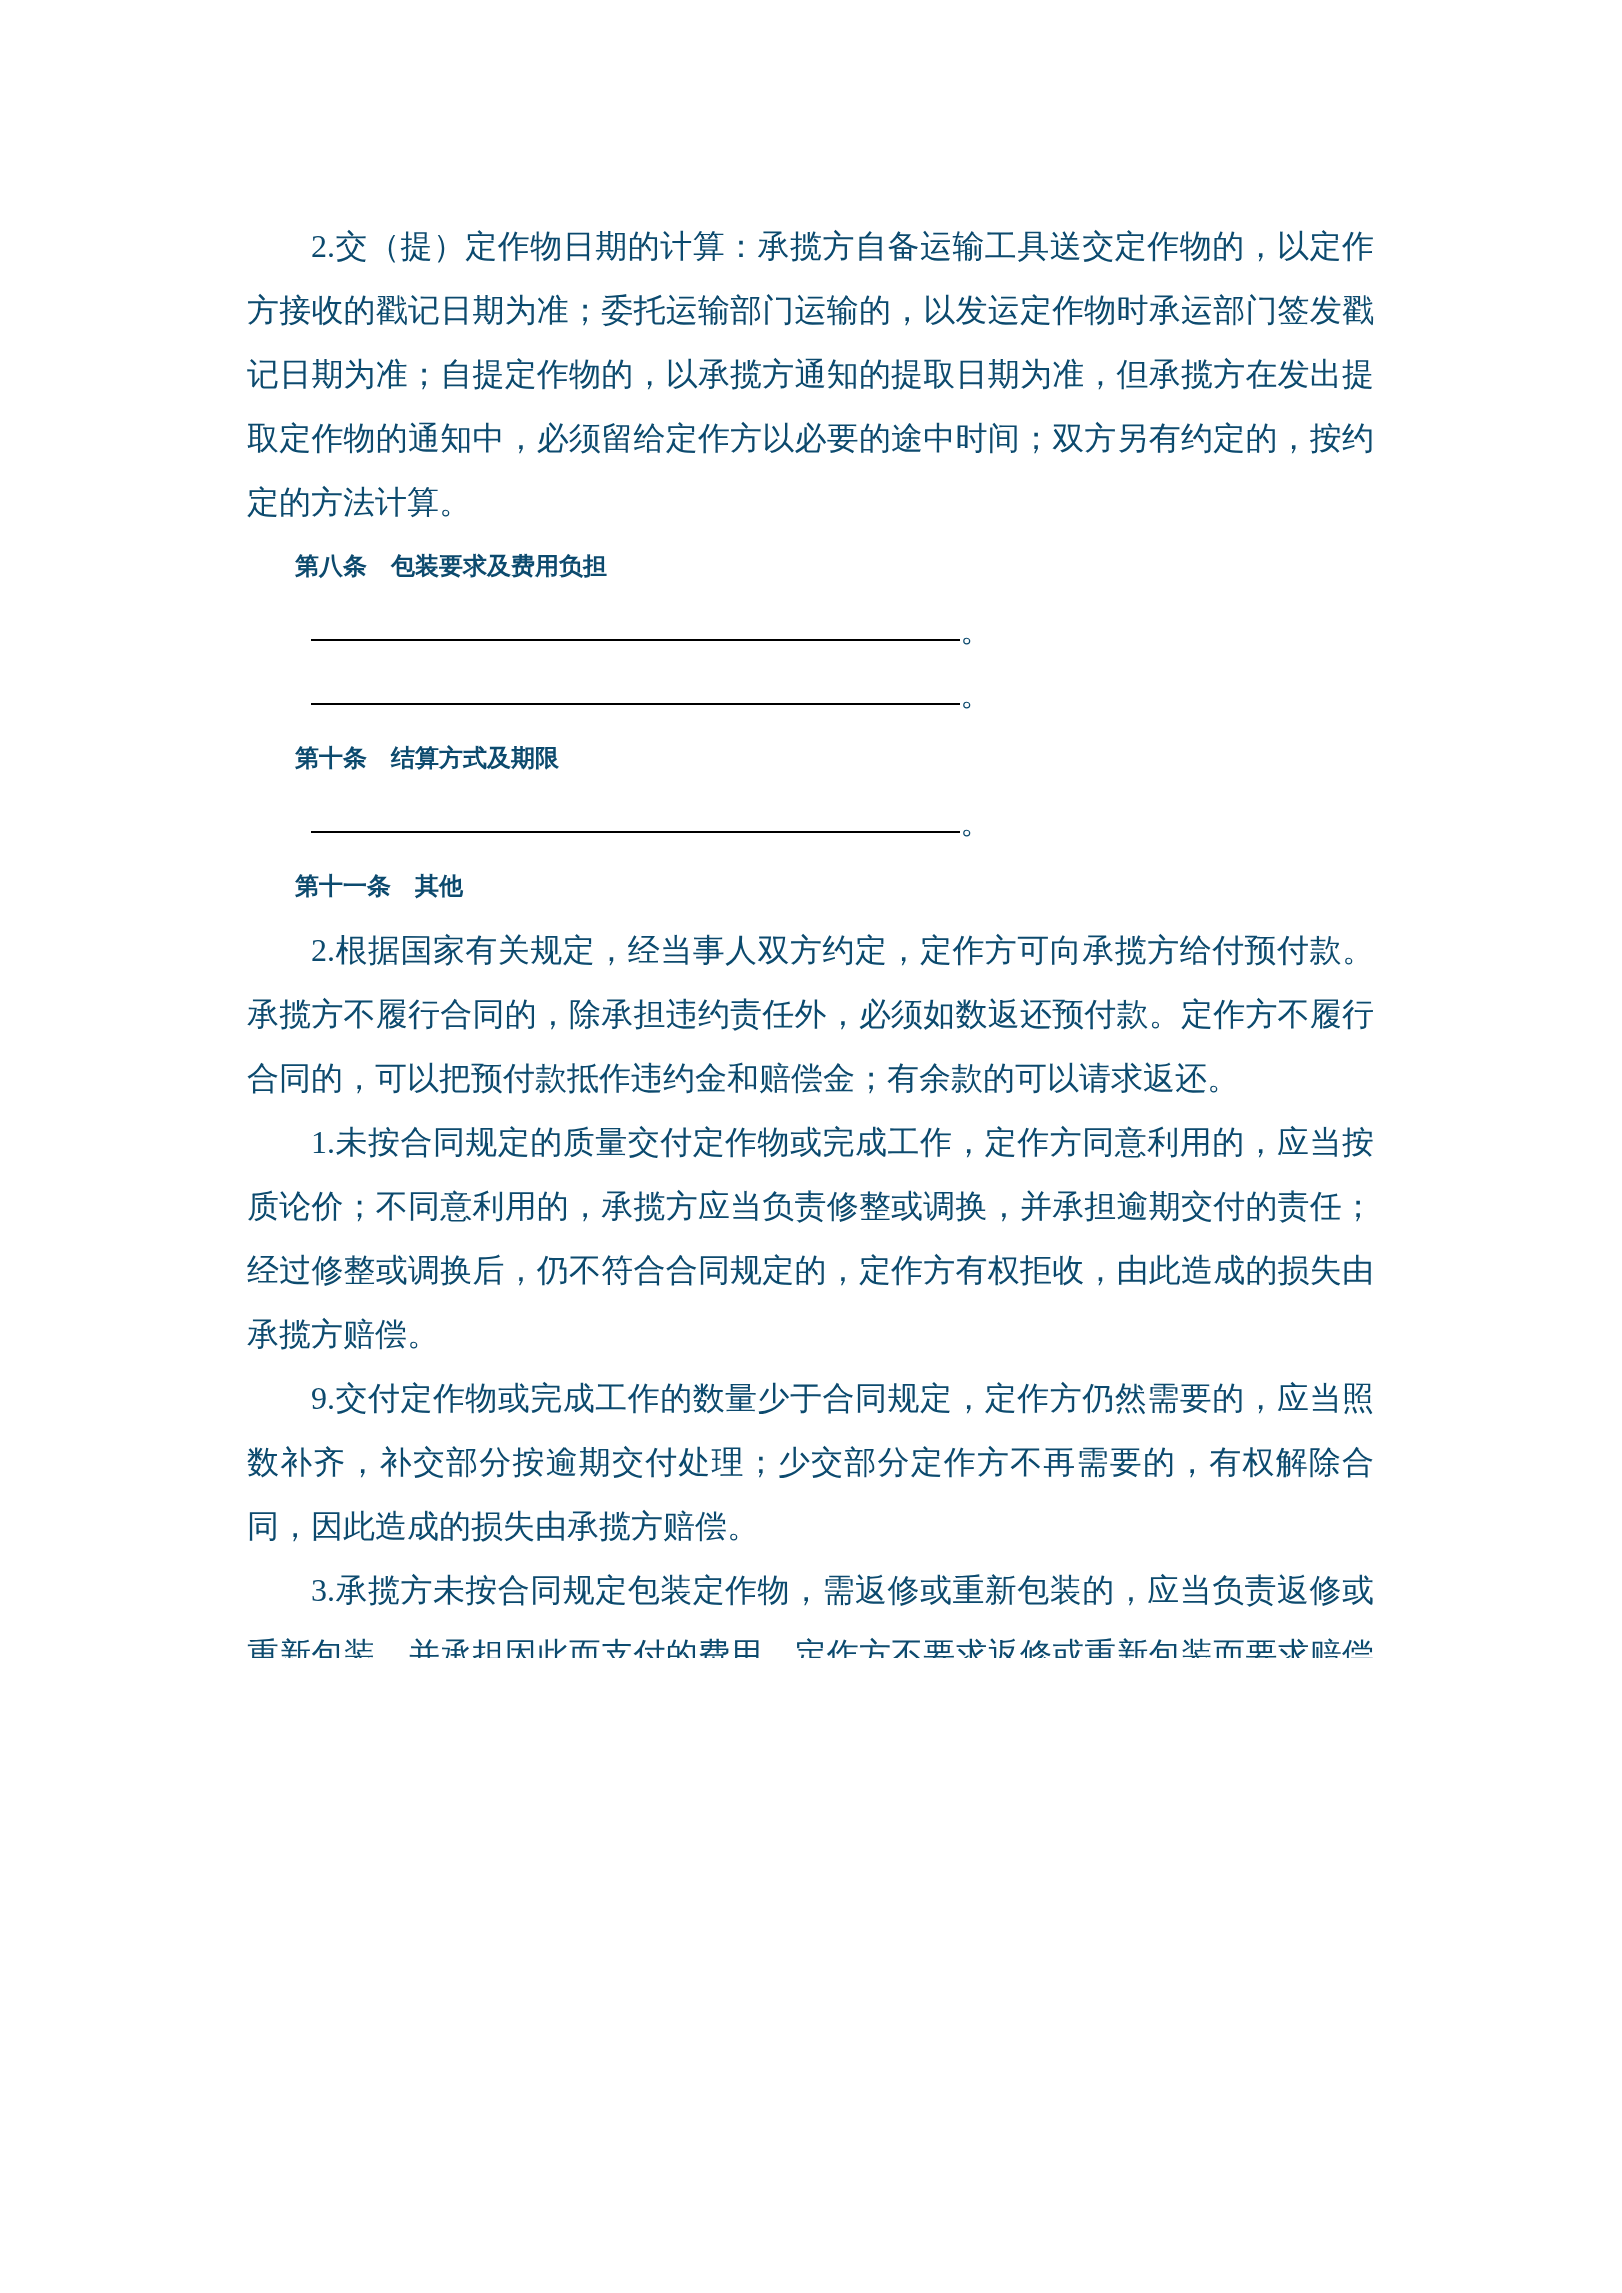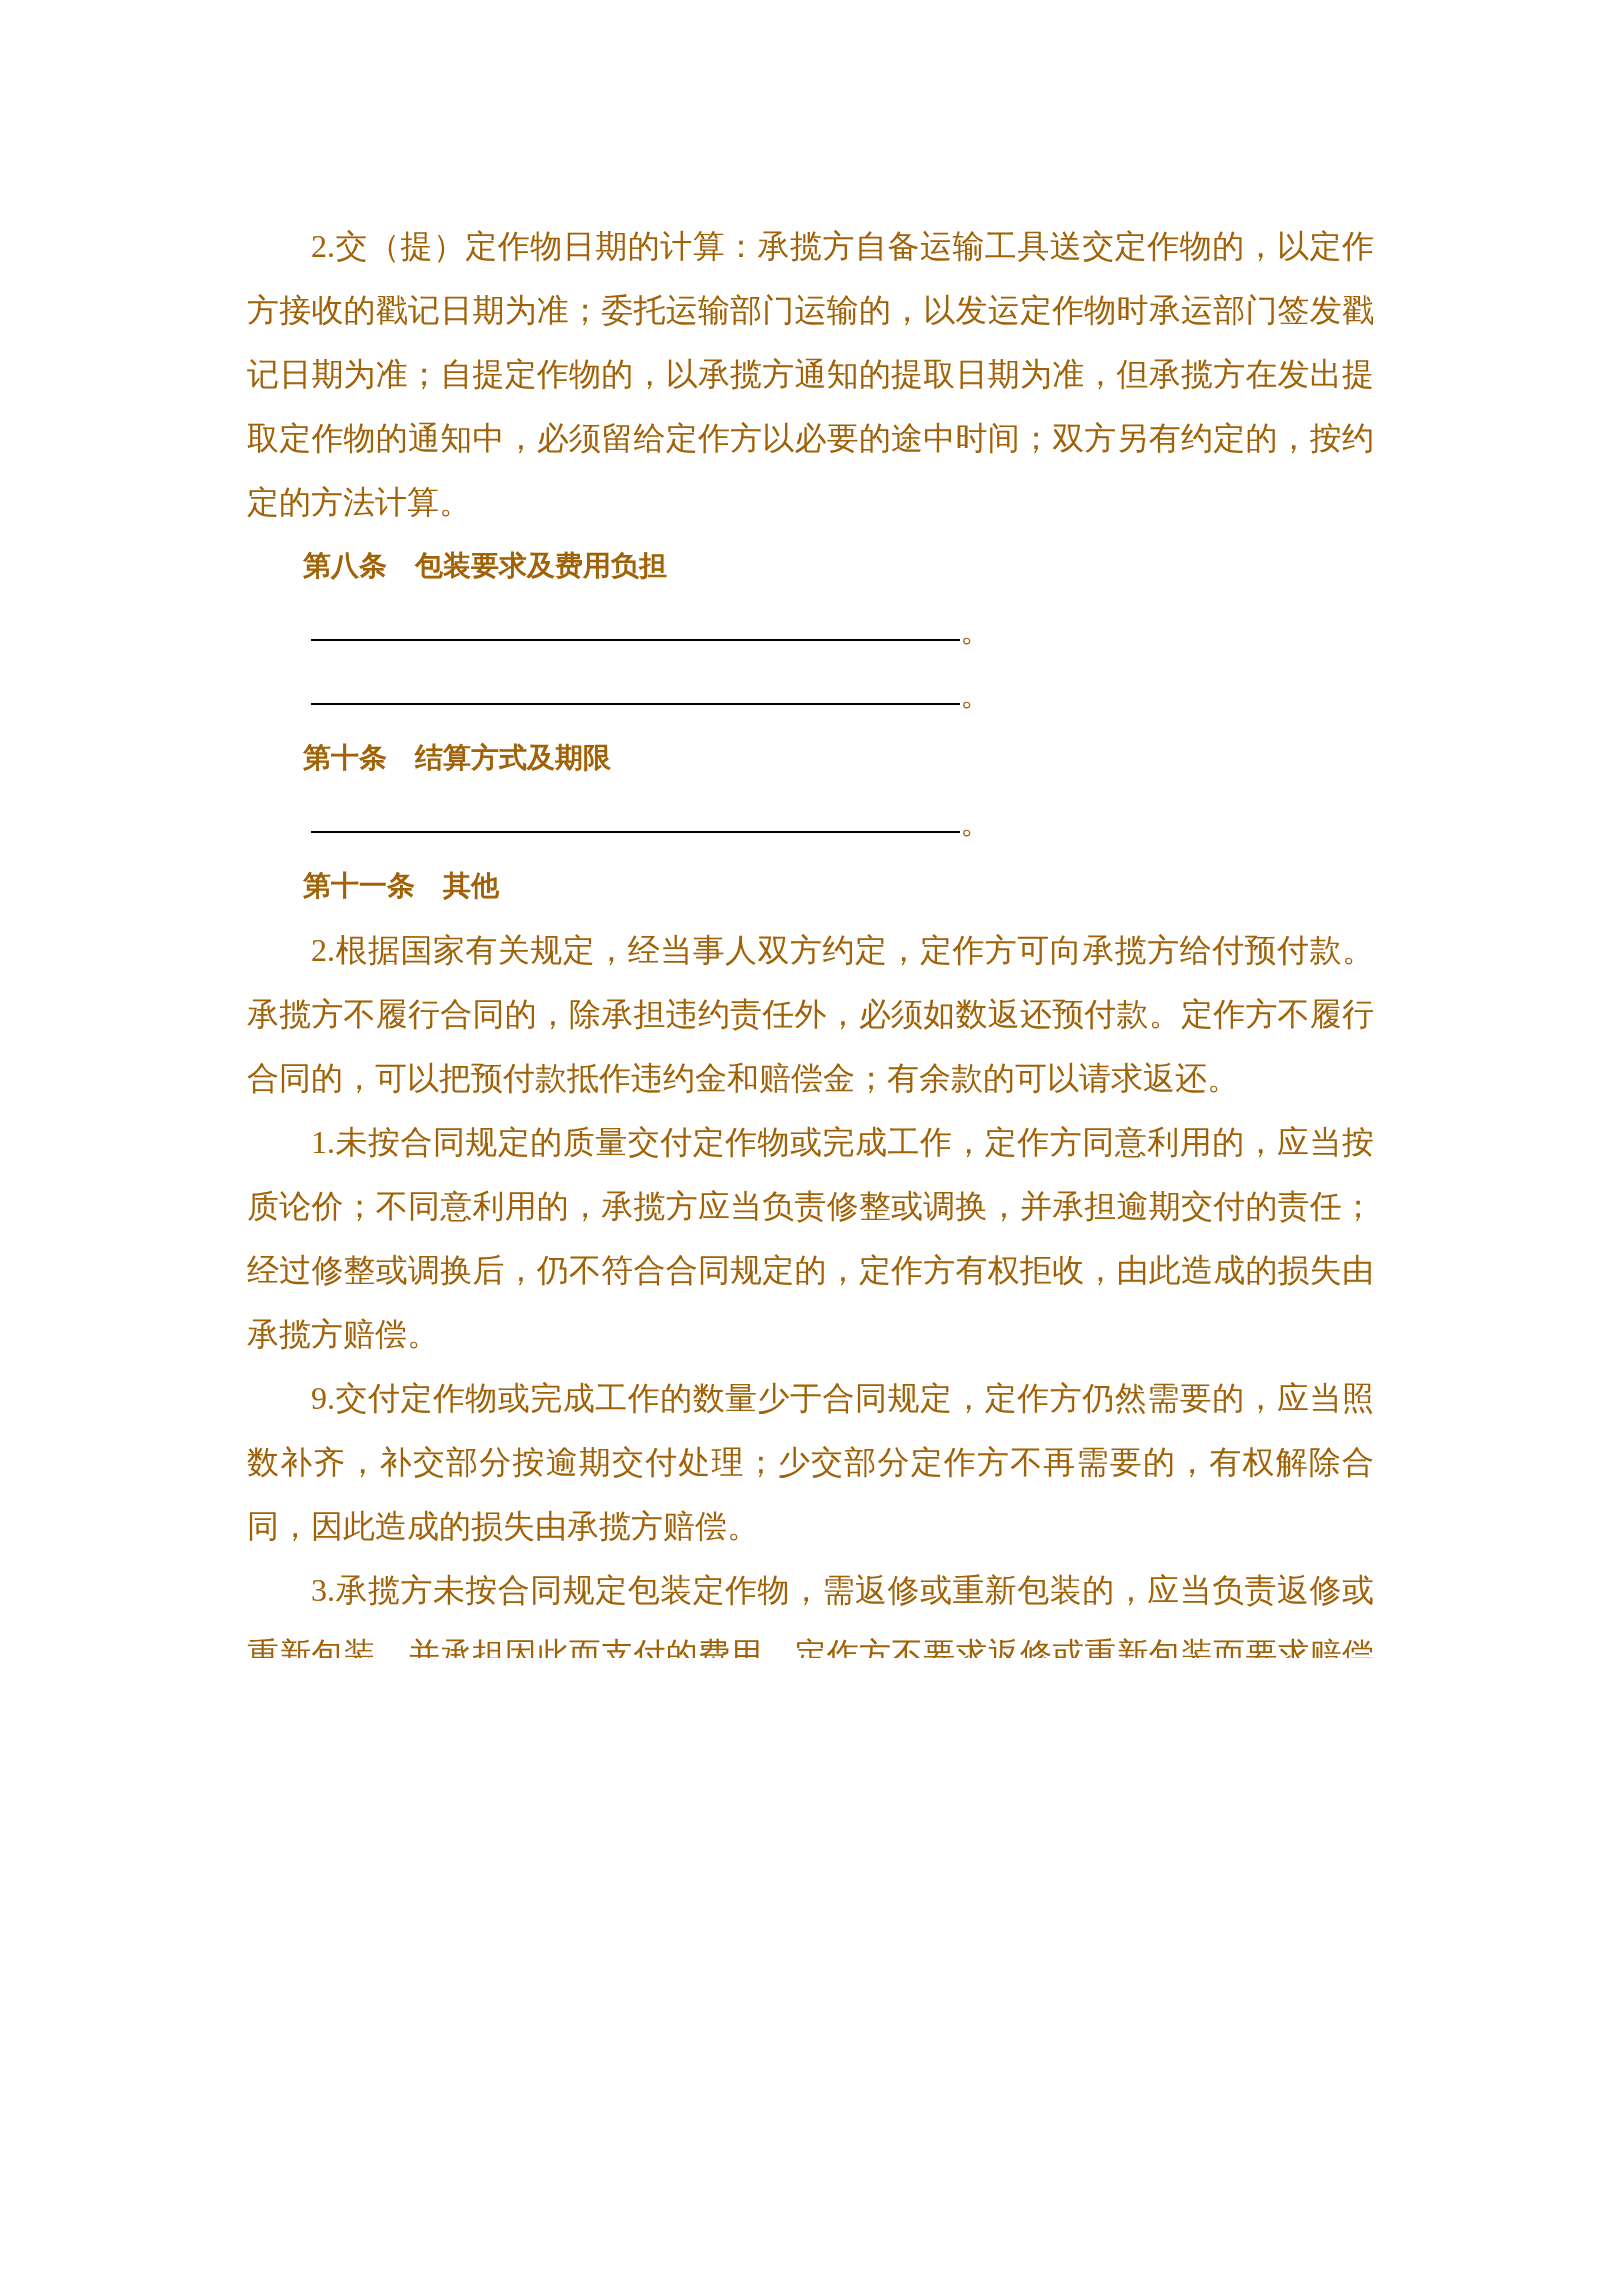--- a/index.html
+++ b/index.html
@@ -5,40 +5,40 @@
   html, body {
     margin: 0;
     padding: 0;
     background: #ffffff;
   }
   .page {
     position: relative;
     width: 1623px;
     height: 1658px;
     background: #ffffff;
-    color: #a16207;
+    color: #0c4a6e;
     font-family: "Liberation Serif", "DejaVu Serif", serif;
     overflow: hidden;
   }
   .content {
     position: absolute;
     left: 247px;
     top: 214px;
     width: 1127px;
     font-size: 32px;
     line-height: 64px;
     text-align: justify;
   }
   .para {
     margin: 0;
     text-indent: 2em;
   }
   .heading {
     margin: 0;
-    font-size: 28px;
+    font-size: 24px;
     font-weight: bold;
     text-indent: 2em;
     text-align: left;
   }
   .blank-row {
     margin: 0;
     text-indent: 2em;
     text-align: left;
     white-space: nowrap;
   }

